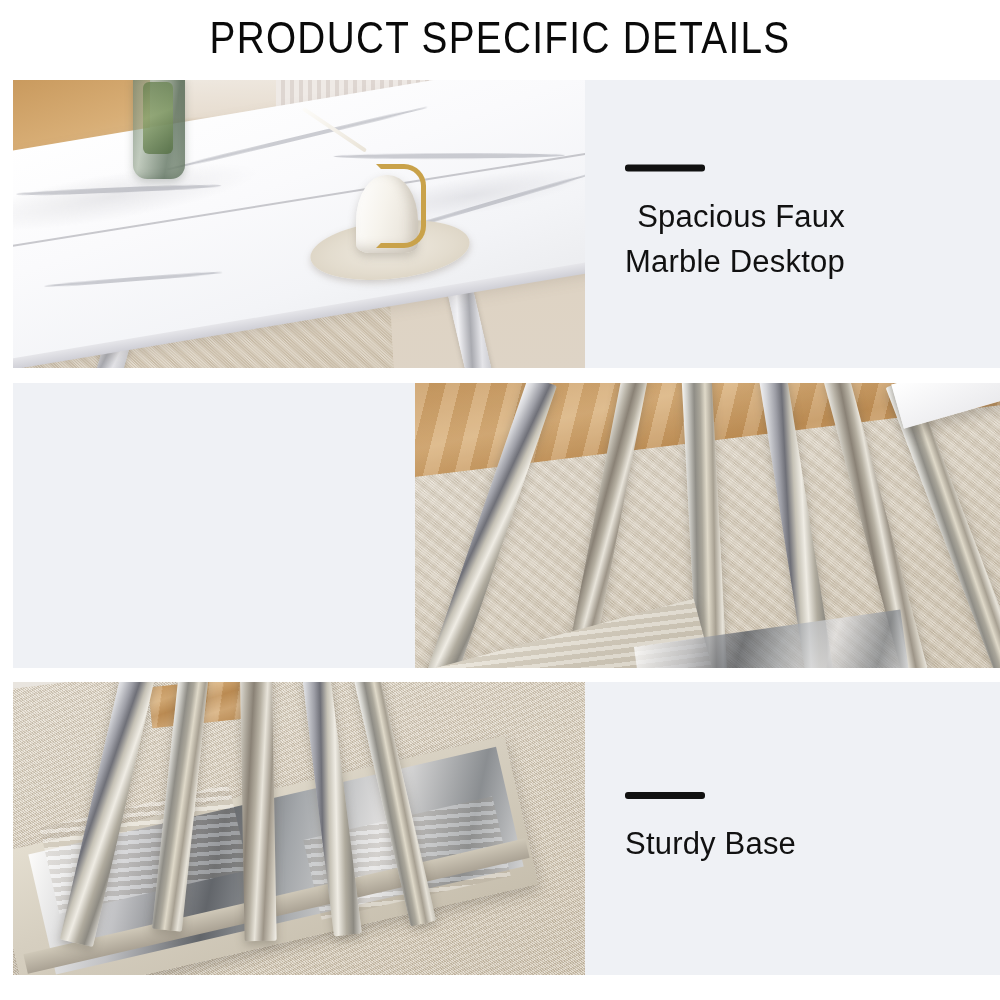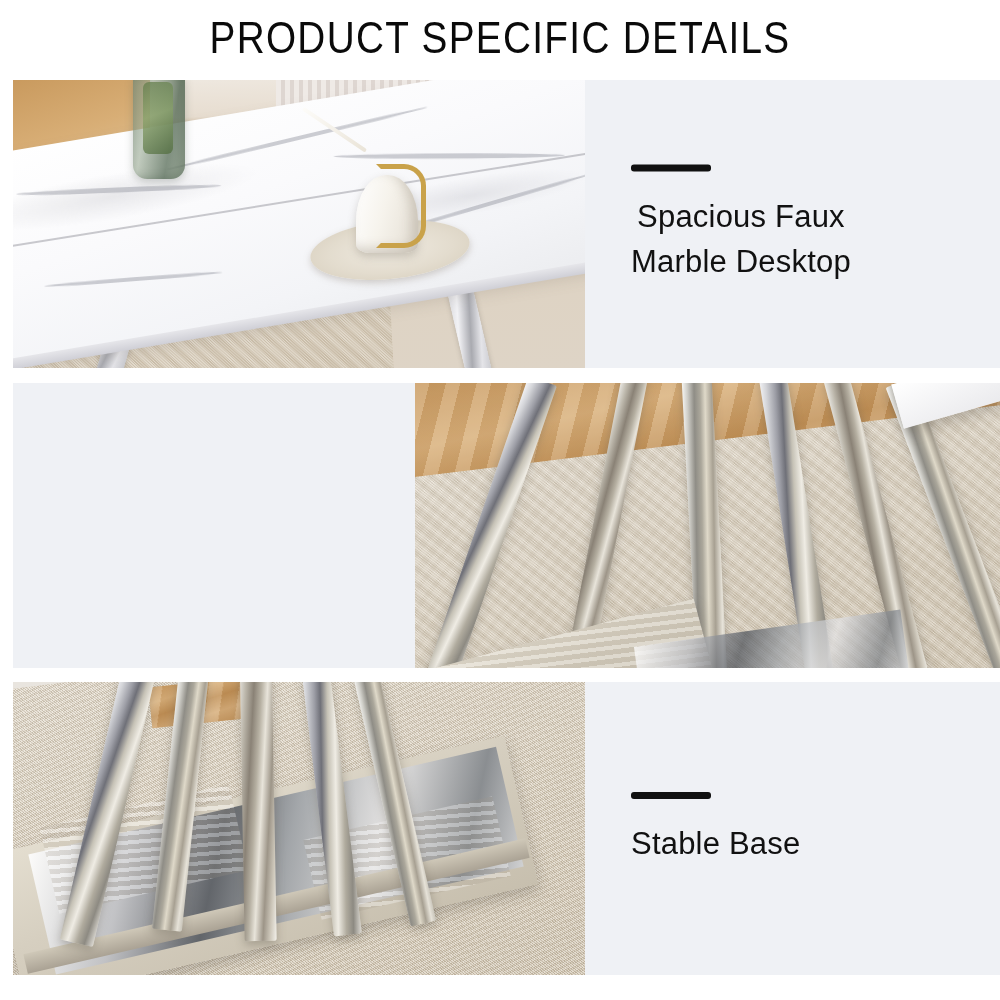--- a/index.html
+++ b/index.html
@@ -57,21 +57,21 @@
   .caption {
     flex: 1 1 auto;
     position: relative;
     background: #eff1f5;
   }
   .caption-body {
     position: absolute;
     top: 50%;
     transform: translateY(-50%);
   }
-  .caption.left-pad .caption-body { left: 46px; text-align: center; }
+  .caption.left-pad .caption-body { left: 40px; text-align: right; }
   .caption.right-pad .caption-body { right: 36px; text-align: right; }
 
   .dash {
     width: 80px;
     height: 7px;
     background: #111111;
     border-radius: 3px;
     margin-bottom: 22px;
   }
   .caption.right-pad .dash { margin-left: auto; }
@@ -334,18 +334,18 @@
         <div class="leg chrome-c" style="left:27%; top:-14%; width:30px; height:290px; transform:rotate(6deg);"></div>
         <div class="leg chrome-b" style="left:40%; top:-14%; width:32px; height:300px; transform:rotate(-1deg);"></div>
         <div class="leg chrome-a" style="left:53%; top:-14%; width:28px; height:295px; transform:rotate(-7deg);"></div>
         <div class="leg chrome-c" style="left:64%; top:-12%; width:26px; height:280px; transform:rotate(-13deg);"></div>
       </div>
     </div>
 
     <div class="caption left-pad">
       <div class="caption-body">
         <div class="dash"></div>
-        <div class="caption-text">Stable Base</div>
+        <div class="caption-text">Sturdy Base</div>
       </div>
     </div>
 
   </div>
 </div>
 
 </body></html>

